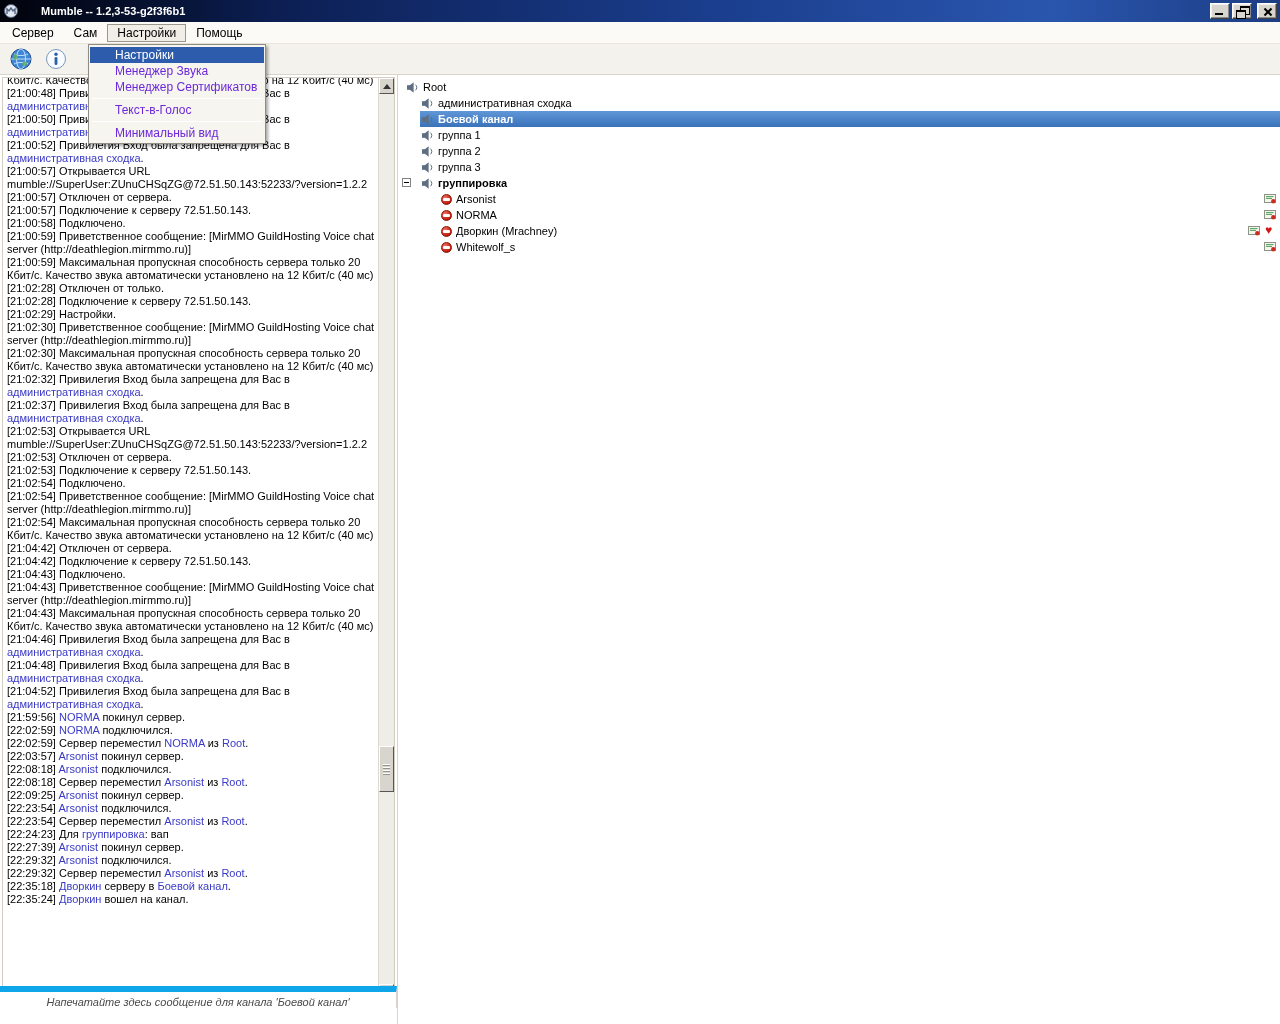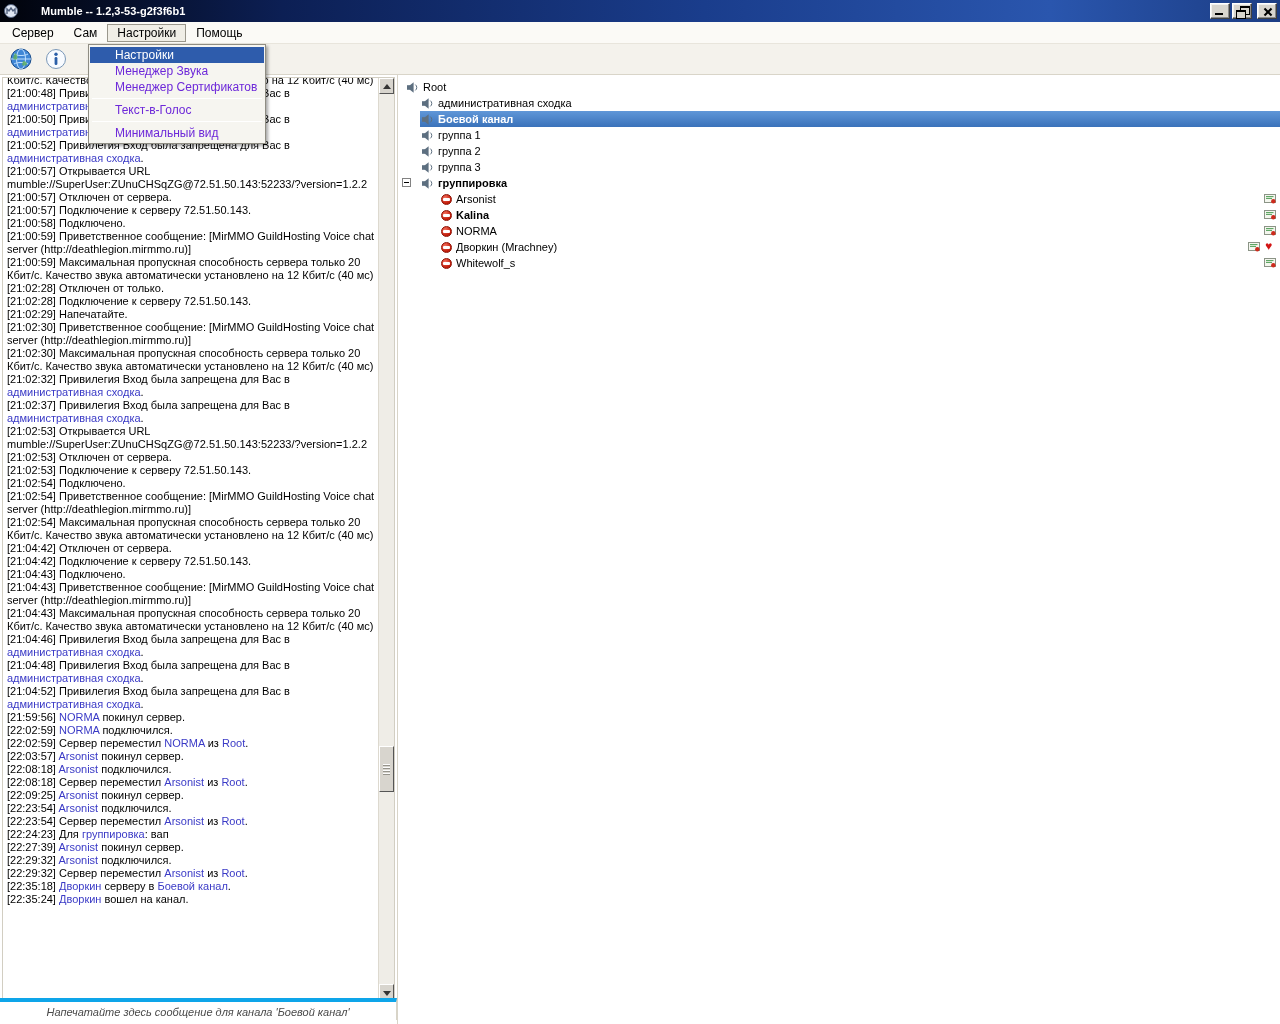--- a/index.html
+++ b/index.html
@@ -55,22 +55,22 @@
   .sb-up::after{content:"";position:absolute;left:3px;top:5px;border-left:4px solid transparent;
     border-right:4px solid transparent;border-bottom:5px solid #333;}
   .sb-down::after{content:"";position:absolute;left:3px;top:6px;border-left:4px solid transparent;
     border-right:4px solid transparent;border-top:5px solid #333;}
   .sb-thumb{position:absolute;left:0;width:15px;height:46px;top:668px;background:#d8d5ce;
     border:1px solid;border-color:#fff #555 #555 #fff;}
   .sb-thumb::after{content:"";position:absolute;left:3px;right:3px;top:17px;height:11px;
     background:repeating-linear-gradient(180deg,#fcfcfc 0 1px,#96948c 1px 2px,rgba(0,0,0,0) 2px 3px);}
 
   
-  .chat-input{position:absolute;left:0;width:397px;bottom:4px;height:22px;background:#fff;
-    border-top:4px solid #0ea5e9;border-right:1px solid #d8d4c8;}
+  .chat-input{position:absolute;left:0;width:397px;bottom:16px;height:22px;background:#fff;
+    border-top:6px solid #0ea5e9;border-right:1px solid #d8d4c8;}
   .chat-input input{width:100%;height:100%;border:none;outline:none;background:transparent;
     font:italic 11px "Liberation Sans",sans-serif;color:#333;text-align:center;}
   .chat-input input::placeholder{color:#4a4a4a;font-style:italic;opacity:1;}
 
   
   .tree-panel{position:absolute;left:397px;top:75px;right:0;bottom:0;background:#fff;
     border-left:1px solid #d8d4c8;padding-top:4px;}
   .tree-row{display:flex;align-items:center;height:16px;font-size:11px;color:#000;}
   .indent{flex:none;position:relative;height:100%;}
   .lvl0{width:7px;} .lvl1{width:22px;} .lvl2{width:42px;}
@@ -148,21 +148,21 @@
         <div class="log-entry"><span>[21:00:50] Привилегия Вход была запрещена для Вас в </span><span class="log-link">административная сходка</span><span>.</span></div>
         <div class="log-entry"><span>[21:00:52] Привилегия Вход была запрещена для Вас в </span><span class="log-link">административная сходка</span><span>.</span></div>
         <div class="log-entry"><span>[21:00:57] Открывается URL mumble://SuperUser:ZUnuCHSqZG@72.51.50.143:52233/?version=1.2.2</span></div>
         <div class="log-entry"><span>[21:00:57] Отключен от сервера.</span></div>
         <div class="log-entry"><span>[21:00:57] Подключение к серверу 72.51.50.143.</span></div>
         <div class="log-entry"><span>[21:00:58] Подключено.</span></div>
         <div class="log-entry"><span>[21:00:59] Приветственное сообщение: [MirMMO GuildHosting Voice chat server (http://deathlegion.mirmmo.ru)]</span></div>
         <div class="log-entry"><span>[21:00:59] Максимальная пропускная способность сервера только 20 Кбит/с. Качество звука автоматически установлено на 12 Кбит/с (40 мс)</span></div>
         <div class="log-entry"><span>[21:02:28] Отключен от только.</span></div>
         <div class="log-entry"><span>[21:02:28] Подключение к серверу 72.51.50.143.</span></div>
-        <div class="log-entry"><span>[21:02:29] Напечатайте.</span></div>
+        <div class="log-entry"><span>[21:02:29] Настройки.</span></div>
         <div class="log-entry"><span>[21:02:30] Приветственное сообщение: [MirMMO GuildHosting Voice chat server (http://deathlegion.mirmmo.ru)]</span></div>
         <div class="log-entry"><span>[21:02:30] Максимальная пропускная способность сервера только 20 Кбит/с. Качество звука автоматически установлено на 12 Кбит/с (40 мс)</span></div>
         <div class="log-entry"><span>[21:02:32] Привилегия Вход была запрещена для Вас в </span><span class="log-link">административная сходка</span><span>.</span></div>
         <div class="log-entry"><span>[21:02:37] Привилегия Вход была запрещена для Вас в </span><span class="log-link">административная сходка</span><span>.</span></div>
         <div class="log-entry"><span>[21:02:53] Открывается URL mumble://SuperUser:ZUnuCHSqZG@72.51.50.143:52233/?version=1.2.2</span></div>
         <div class="log-entry"><span>[21:02:53] Отключен от сервера.</span></div>
         <div class="log-entry"><span>[21:02:53] Подключение к серверу 72.51.50.143.</span></div>
         <div class="log-entry"><span>[21:02:54] Подключено.</span></div>
         <div class="log-entry"><span>[21:02:54] Приветственное сообщение: [MirMMO GuildHosting Voice chat server (http://deathlegion.mirmmo.ru)]</span></div>
         <div class="log-entry"><span>[21:02:54] Максимальная пропускная способность сервера только 20 Кбит/с. Качество звука автоматически установлено на 12 Кбит/с (40 мс)</span></div>
@@ -315,36 +315,20 @@
             <line x1="2" y1="5.4" x2="8" y2="5.4" stroke="#4f9e55"></line>
             <circle cx="9.3" cy="8.3" r="2.2" fill="#cc2b1d"></circle>
           </svg>
         </span>
       </span>
     </div>
     <div class="tree-row">
       <span class="indent lvl2"></span>
       <span class="row-body">
         <span class="mute-icon"></span>
-        <span class="tree-label bold">Kalina</span>
-        <span class="spacer"></span>
-        <span class="cert-icon">
-          <svg width="13" height="12" viewBox="0 0 13 12">
-            <rect x="0.5" y="1.5" width="11" height="8" fill="#f4f6ee" stroke="#8b9486"></rect>
-            <line x1="2" y1="3.6" x2="9.5" y2="3.6" stroke="#4f9e55"></line>
-            <line x1="2" y1="5.4" x2="8" y2="5.4" stroke="#4f9e55"></line>
-            <circle cx="9.3" cy="8.3" r="2.2" fill="#cc2b1d"></circle>
-          </svg>
-        </span>
-      </span>
-    </div>
-    <div class="tree-row">
-      <span class="indent lvl2"></span>
-      <span class="row-body">
-        <span class="mute-icon"></span>
         <span class="tree-label">NORMA</span>
         <span class="spacer"></span>
         <span class="cert-icon">
           <svg width="13" height="12" viewBox="0 0 13 12">
             <rect x="0.5" y="1.5" width="11" height="8" fill="#f4f6ee" stroke="#8b9486"></rect>
             <line x1="2" y1="3.6" x2="9.5" y2="3.6" stroke="#4f9e55"></line>
             <line x1="2" y1="5.4" x2="8" y2="5.4" stroke="#4f9e55"></line>
             <circle cx="9.3" cy="8.3" r="2.2" fill="#cc2b1d"></circle>
           </svg>
         </span>

